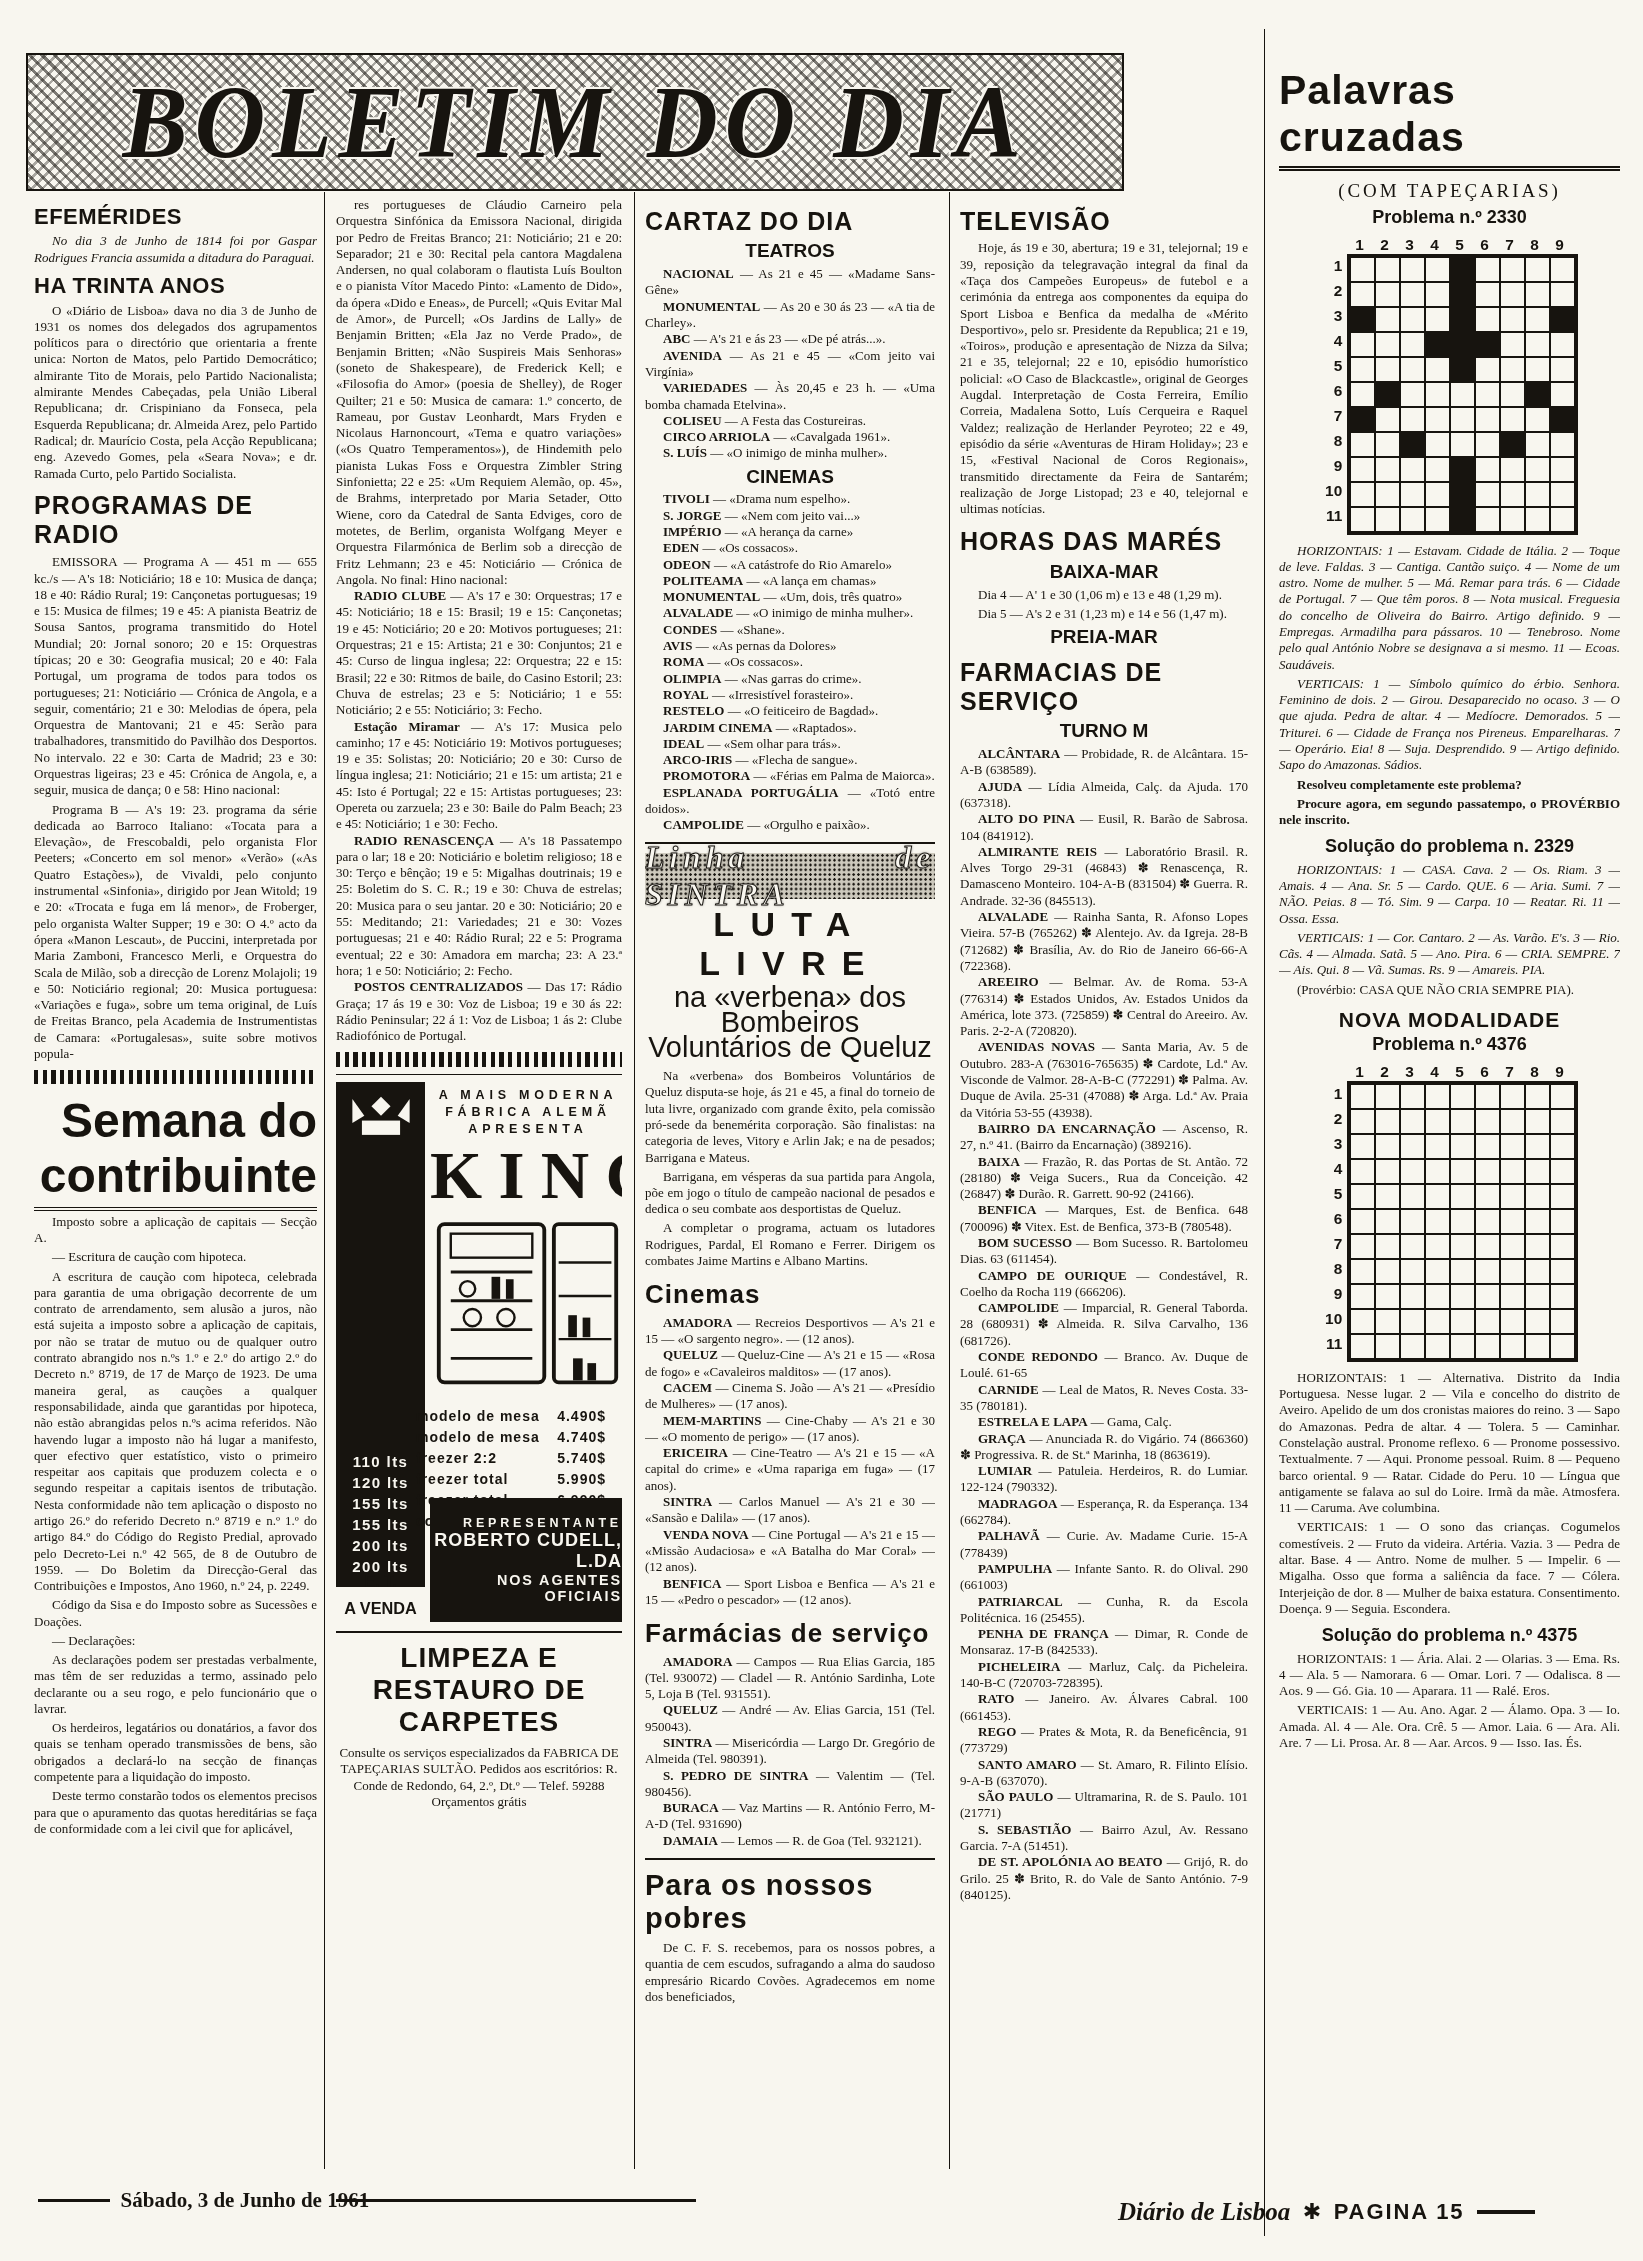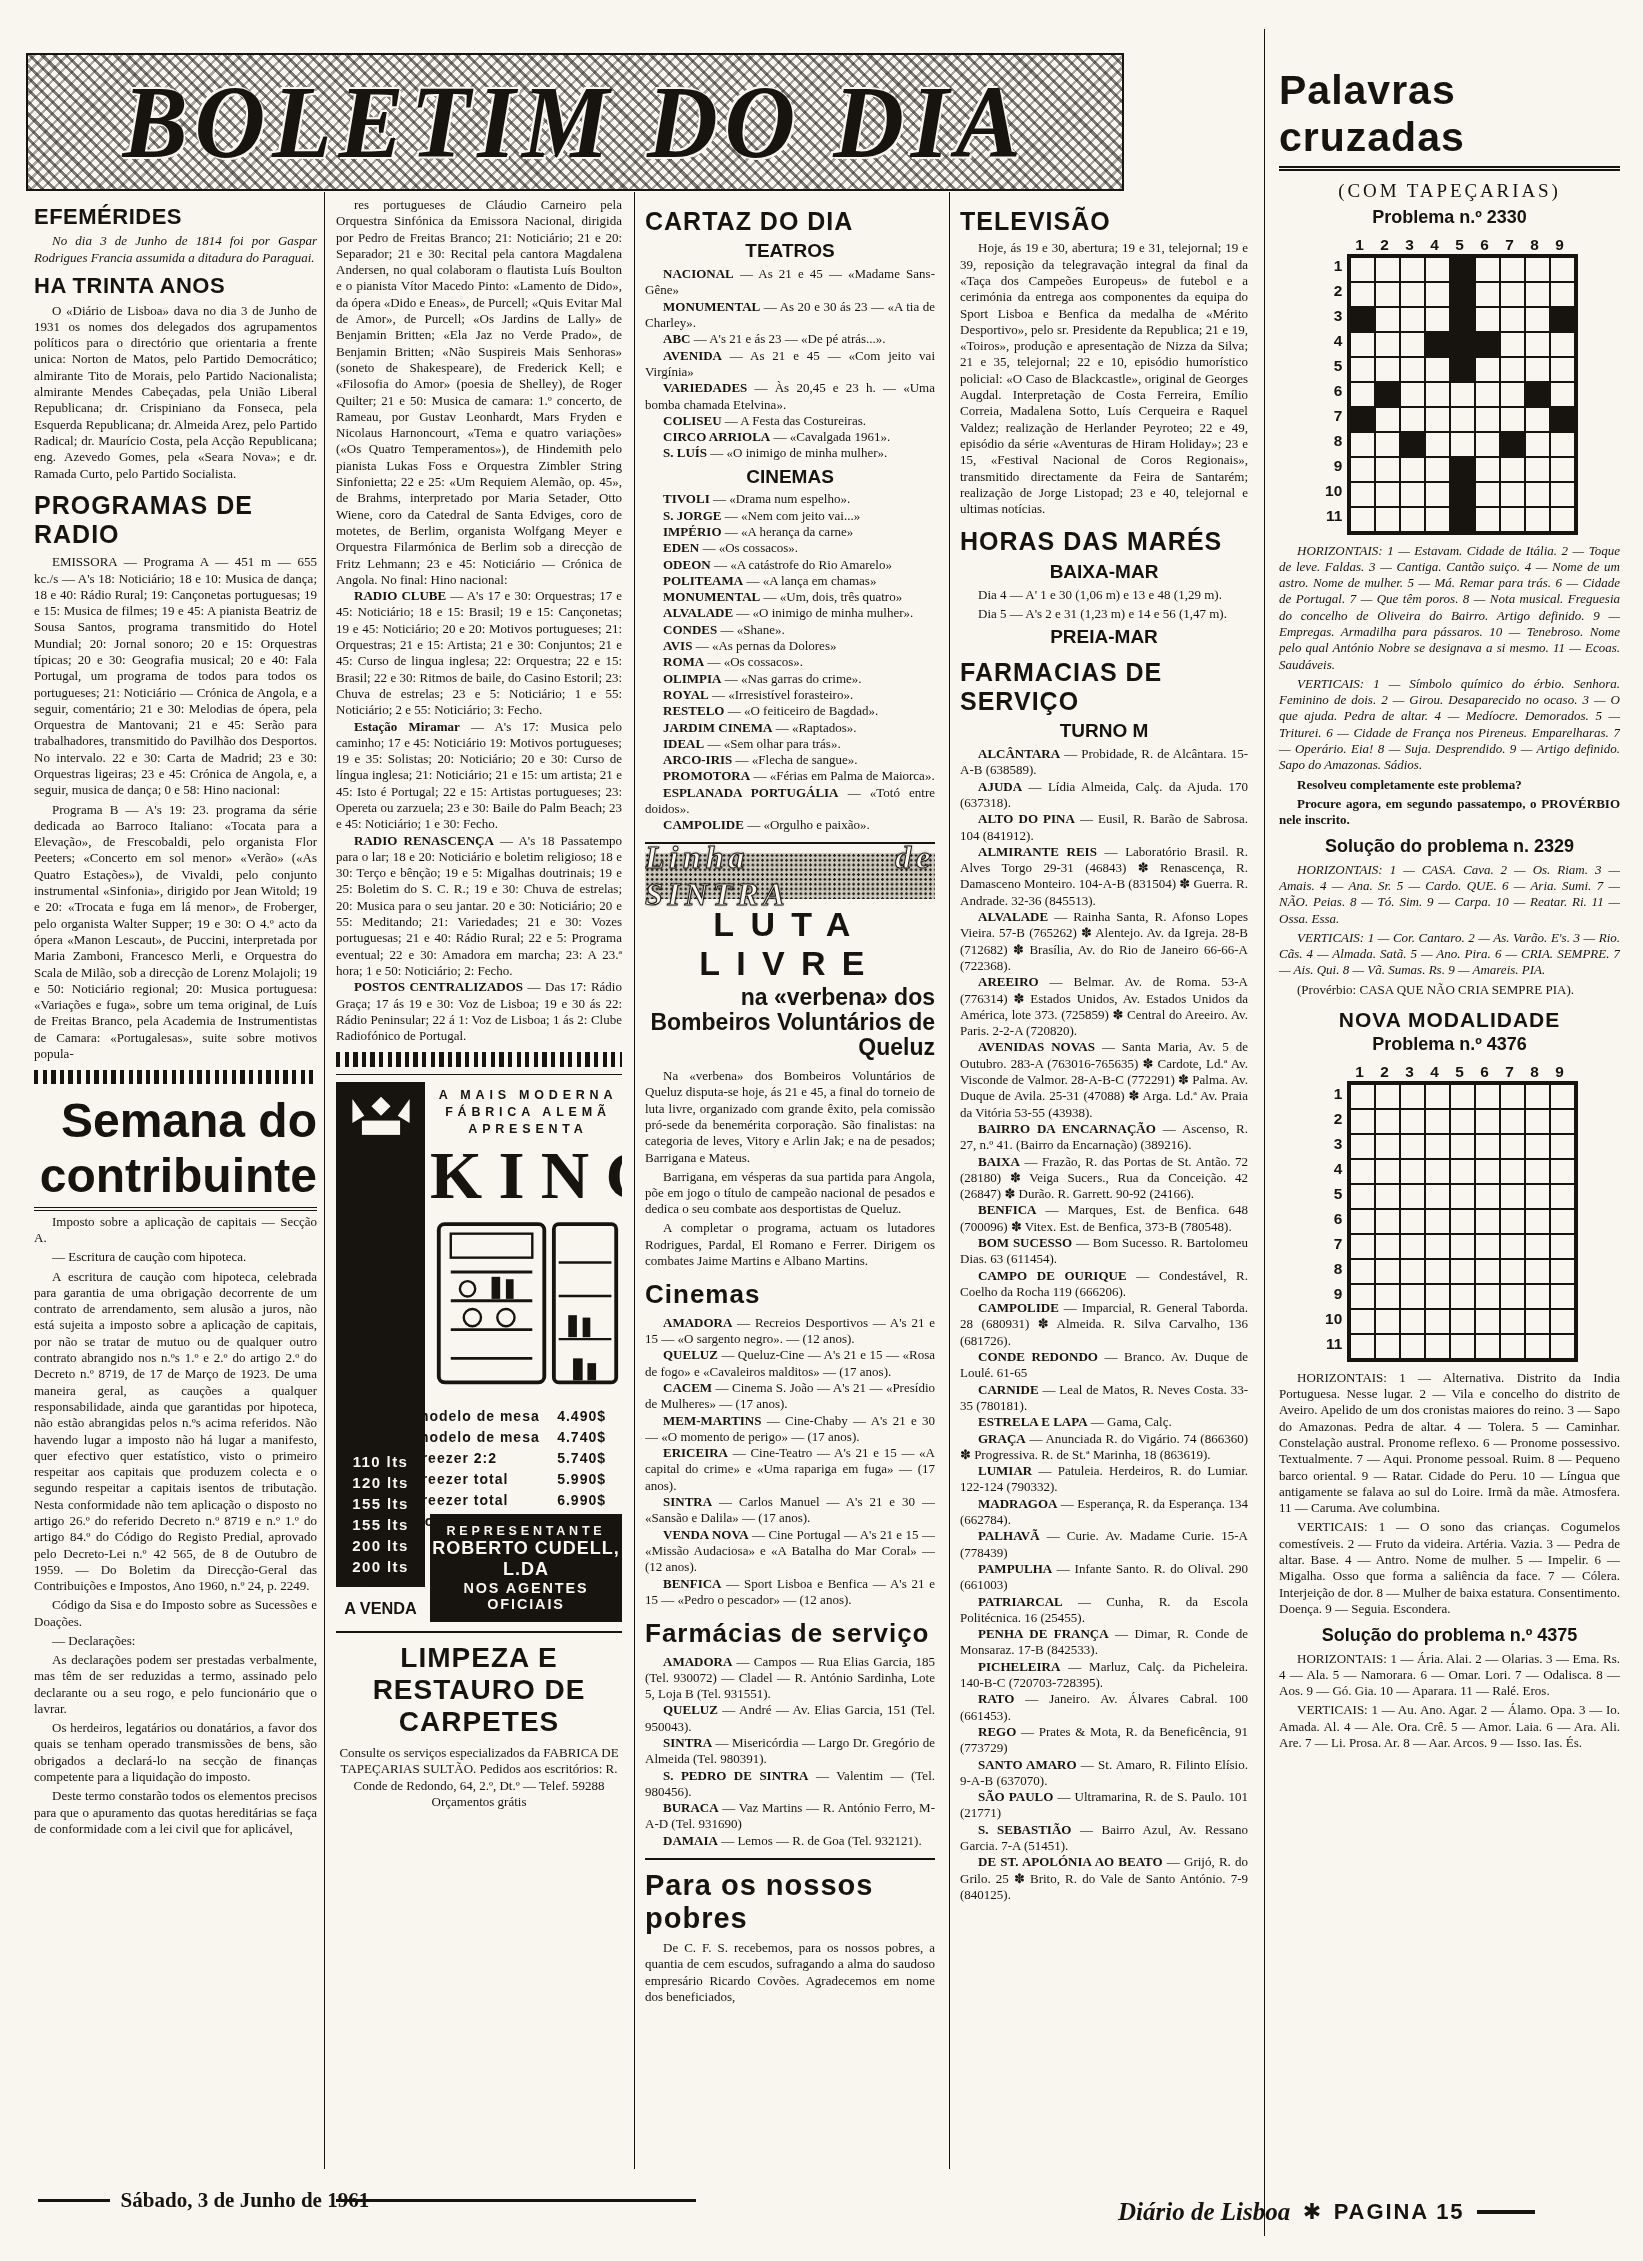--- a/index.html
+++ b/index.html
@@ -42,21 +42,21 @@
   .h-sub{font-size:19px;font-weight:bold;text-align:center;margin:3.8px 0;}
   .center{text-align:center;}
   .rule{border-top:2.4px solid var(--ink);margin:8.6px 0;}
   .hatch{height:14.4px;margin:7.7px 0;background:repeating-linear-gradient(90deg,var(--ink) 0 4.3px,transparent 4.3px 8.6px);}
   
   .sintra{height:46px;margin:4.8px 0;display:flex;align-items:center;justify-content:center;
      background:radial-gradient(circle,var(--ink) 1.2px,transparent 1.4px);background-size:4.8px 4.8px;background-color:#cdc9bd;}
   .sintra span{font-family:"Liberation Serif",serif;font-weight:900;font-style:italic;font-size:32px;color:var(--paper);
      -webkit-text-stroke:1px var(--ink);text-shadow:0 0 2.9px rgba(0,0,0,.6);letter-spacing:4.8px;}
   .luta{font-size:34px;font-weight:900;letter-spacing:16.3px;text-align:center;margin:6.7px 0 1.9px;}
-  .luta-sub{font-size:23px;font-weight:700;text-align:right;line-height:25px;margin-bottom:7.7px;}
+  .luta-sub{font-size:29px;font-weight:400;text-align:center;line-height:25px;margin-bottom:7.7px;}
   
   .xw{margin:7.7px auto;width:fit-content;}
   .xw-colnums{display:grid;margin-left:26px;font-family:"Liberation Sans",sans-serif;font-weight:bold;font-size:15.4px;text-align:center;}
   .xw-flex{display:flex;}
   .xw-rownums{display:grid;width:26px;font-family:"Liberation Sans",sans-serif;font-weight:bold;font-size:15.4px;align-content:stretch;}
   .xw-rownums span{display:flex;align-items:center;justify-content:flex-end;padding-right:4.8px;}
   .xw-board{display:grid;border:3.8px solid var(--ink);background:var(--paper);}
   .xw-cell{border:1.2px solid var(--ink);}
   .xw-cell.blk{background:var(--ink);}
   
@@ -69,21 +69,21 @@
      font-weight:900;font-size:12.5px;letter-spacing:4.8px;line-height:17.3px;text-align:center;}
   .king-brand{position:absolute;left:94px;top:62px;width:192px;text-align:center;
      font-family:"Liberation Serif",serif;font-weight:900;font-size:67px;letter-spacing:16.3px;}
   .king-fridge{position:absolute;left:98px;top:144px;}
   .king-prices{position:absolute;left:80px;top:331px;width:190px;}
   .king-price-row{display:flex;justify-content:space-between;font-family:"Liberation Sans",sans-serif;
      font-weight:bold;font-size:14px;line-height:21px;letter-spacing:1px;}
   .king-et{position:absolute;left:0;bottom:0;width:89px;text-align:center;font-family:"Liberation Sans",sans-serif;
      font-weight:900;font-size:16.3px;line-height:27px;}
   .king-rep{position:absolute;left:94px;bottom:0;right:0;background:var(--ink);color:var(--paper);
-     text-align:center;font-family:"Liberation Sans",sans-serif;padding:10px 0;}
+     text-align:right;font-family:"Liberation Sans",sans-serif;padding:18px 0;}
   .king-rep .r1{font-size:12.5px;letter-spacing:3.8px;font-weight:bold;}
   .king-rep .r2{font-size:18px;font-weight:900;letter-spacing:1px;}
   .king-rep .r3{font-size:14.4px;font-weight:bold;letter-spacing:1.9px;}
   
   .footer-left{position:absolute;left:38px;top:2188px;font-family:"Liberation Serif",serif;
      font-weight:900;font-size:21px;display:flex;align-items:center;gap:10.6px;}
   .footer-left .dash{display:inline-block;width:72px;height:3.8px;background:var(--ink);}
   .footer-rule{position:absolute;left:336px;top:2199px;width:360px;height:3.4px;background:var(--ink);}
   .footer-right{position:absolute;left:1118px;top:2198px;font-size:22px;display:flex;align-items:center;gap:12.5px;}
   .footer-brand{font-family:"Liberation Serif",serif;font-style:italic;font-weight:900;font-size:25px;}

